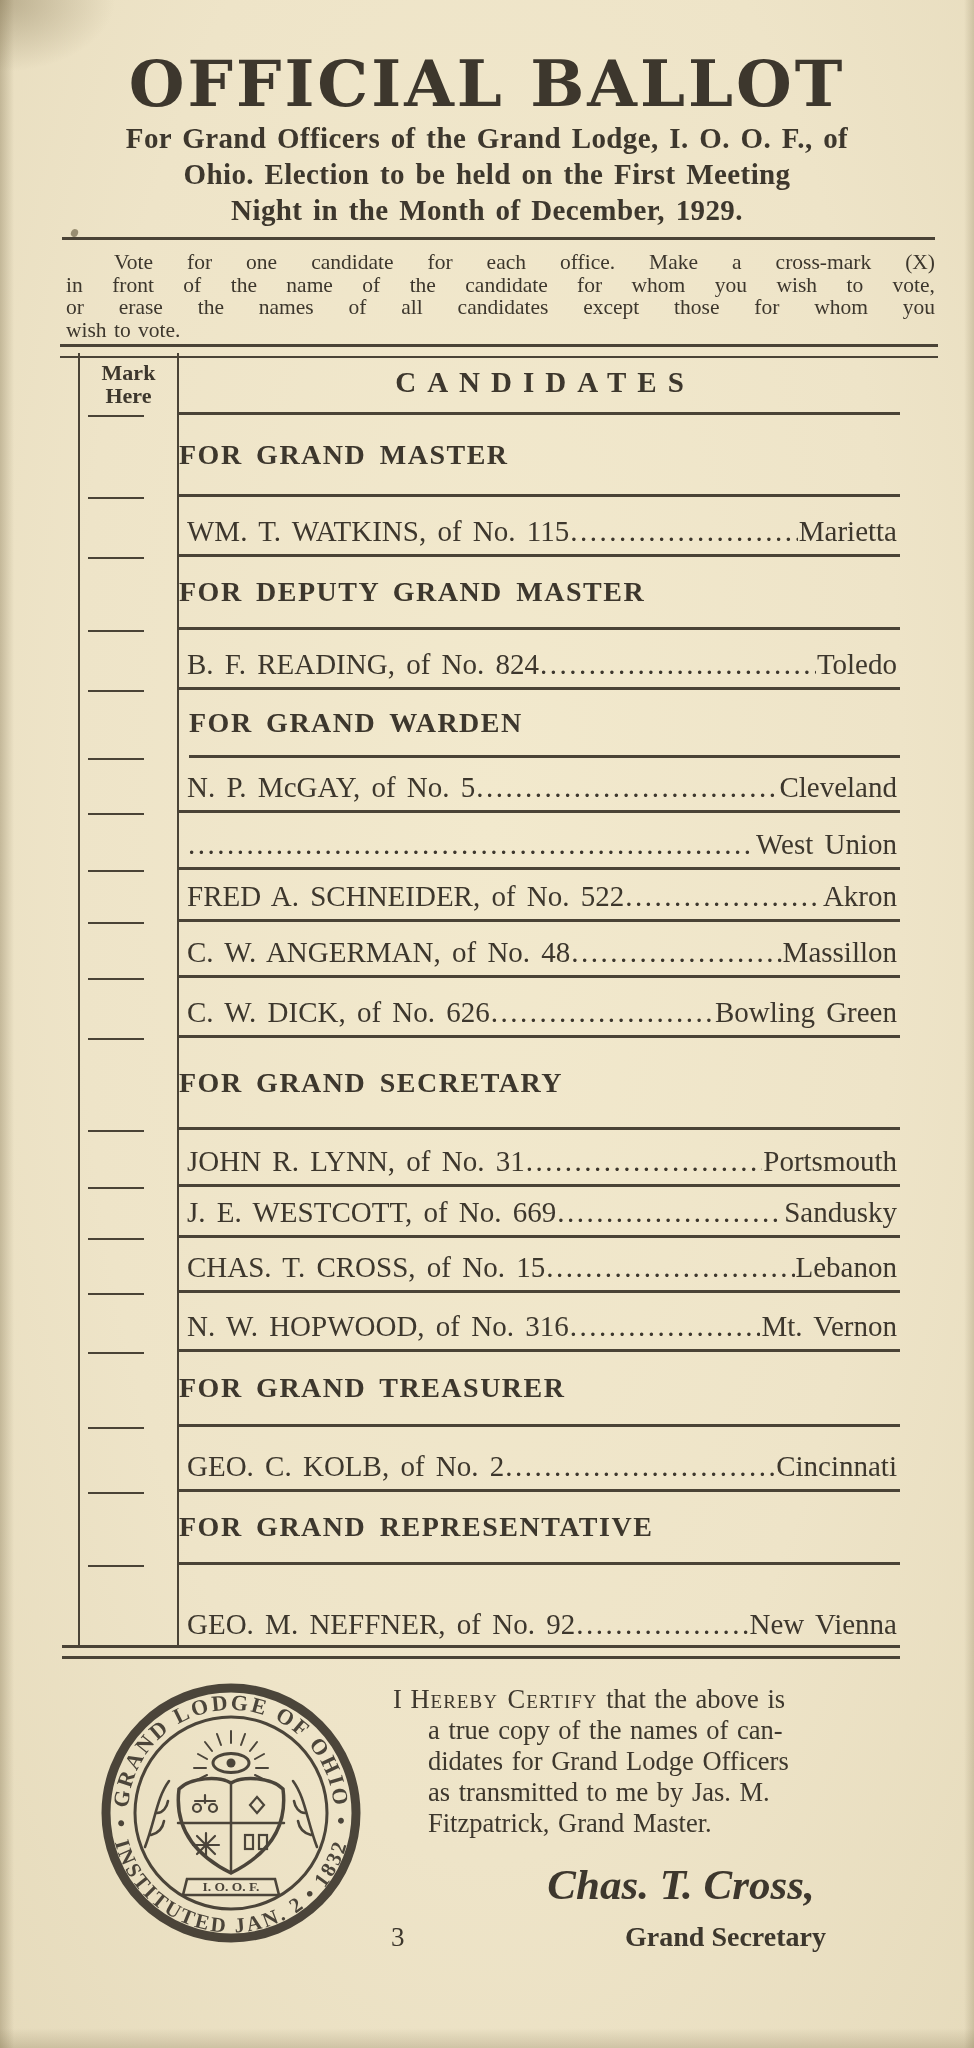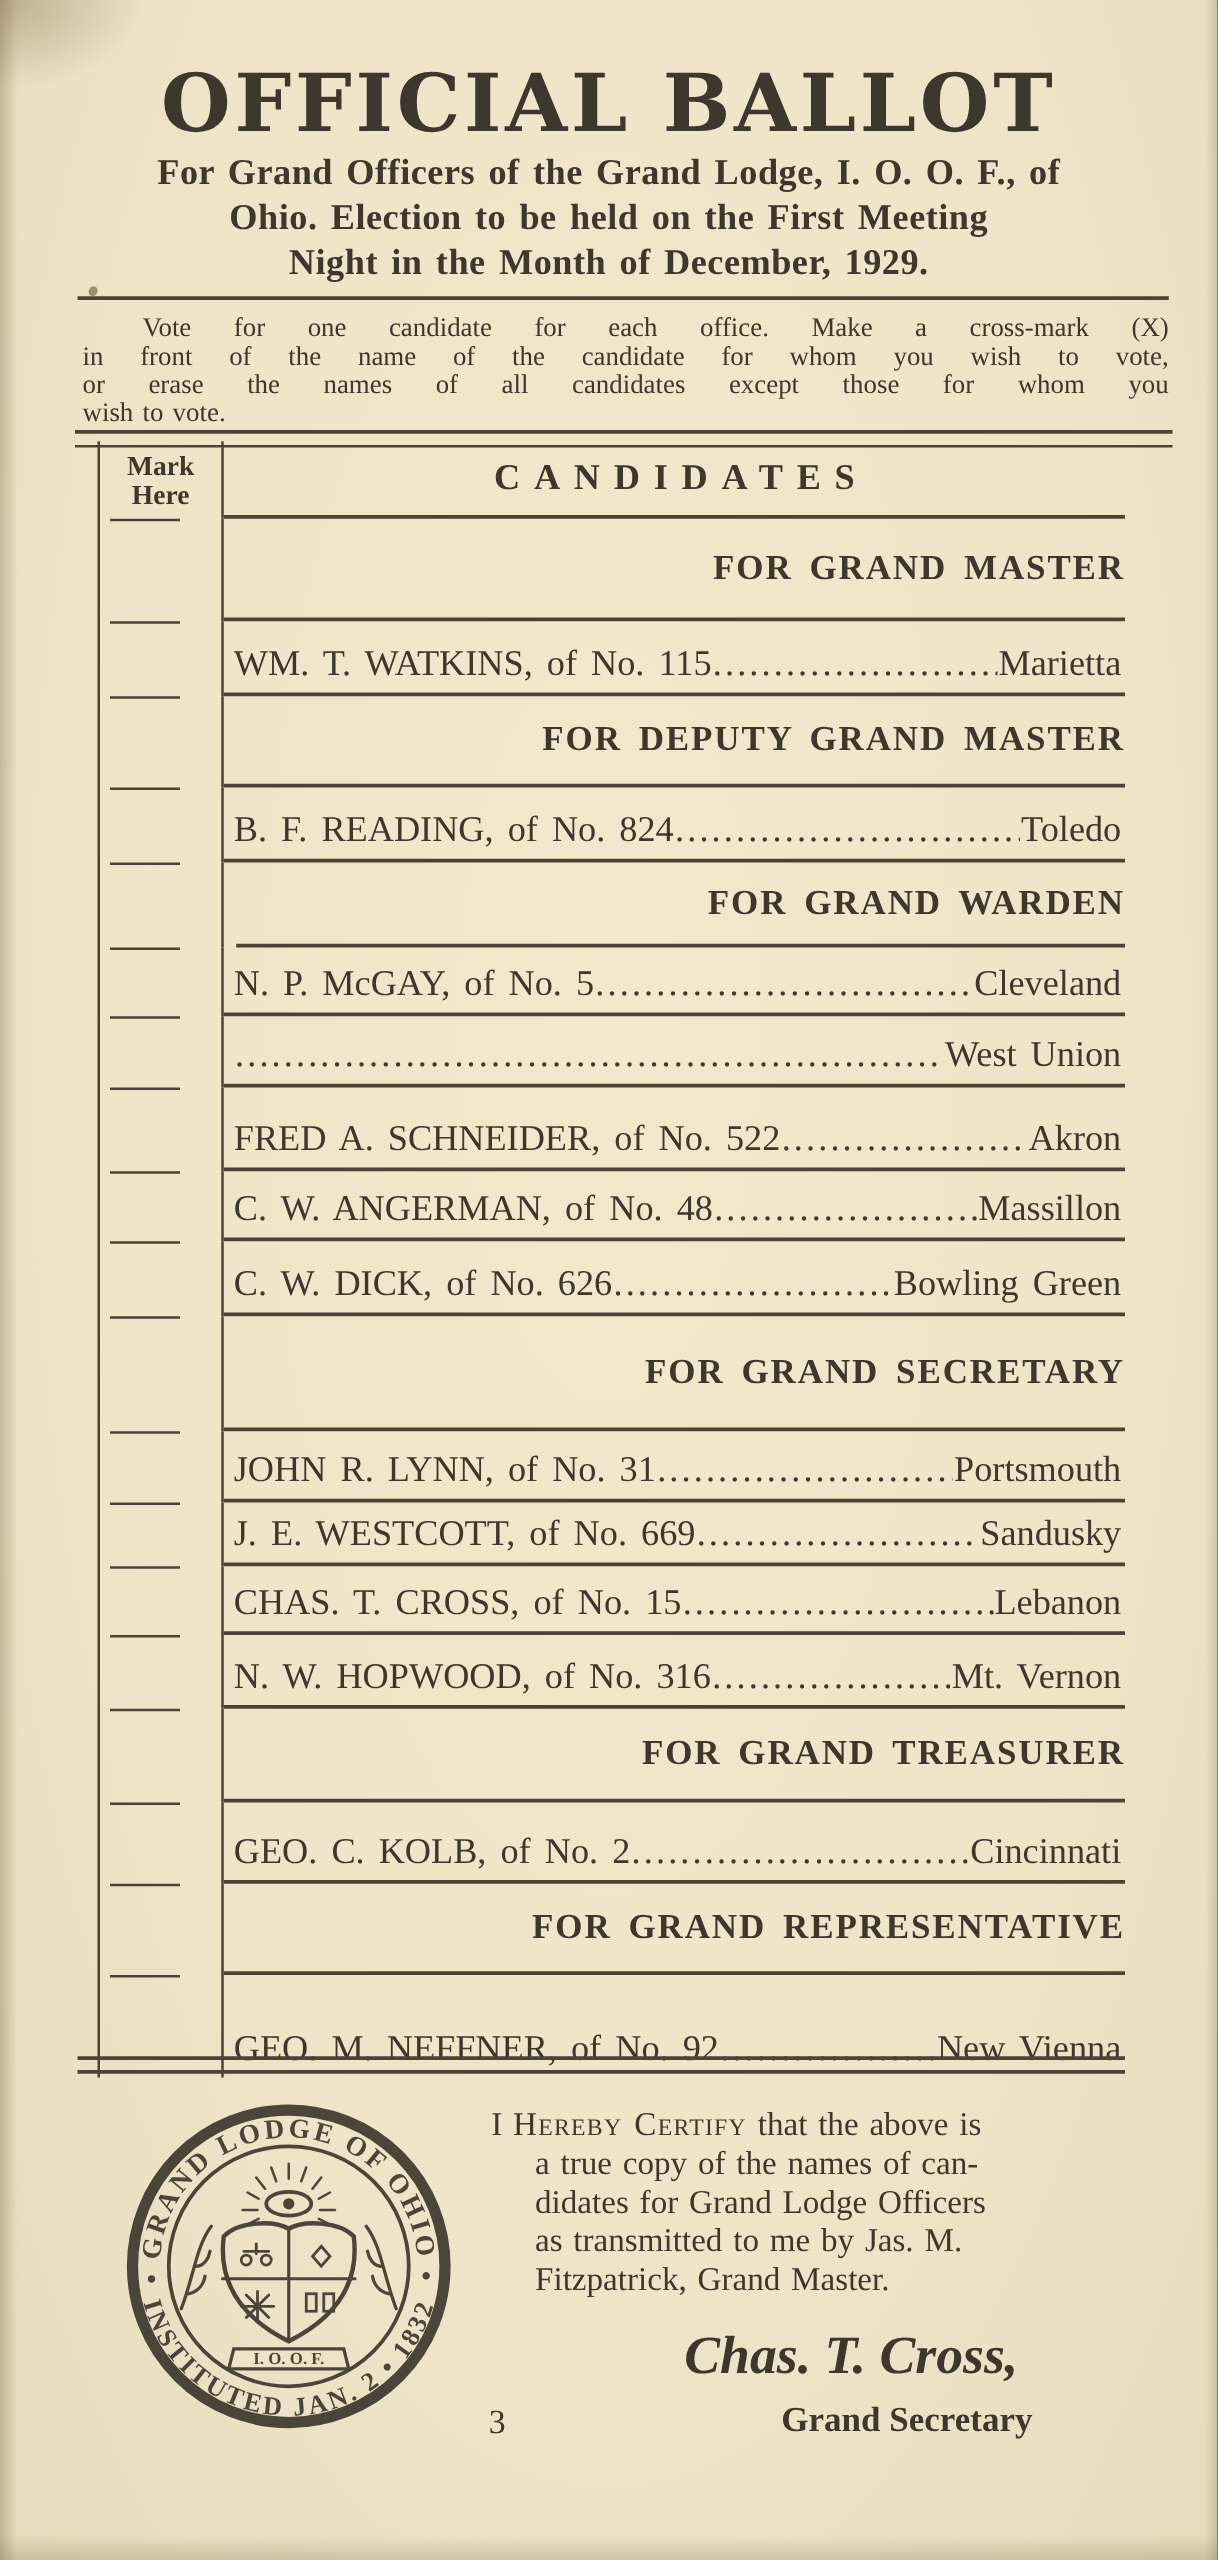--- a/index.html
+++ b/index.html
@@ -47,21 +47,21 @@
   .mark-cell::after{
     content:"";position:absolute;left:8px;bottom:-2px;height:2.5px;width:56px;background:var(--rule);
   }
   .trow.last .mark-cell::after{display:none;}
   .cand-cell{flex:1;border-bottom:3px solid var(--rule);display:flex;min-width:0;}
   .trow.last .cand-cell{border-bottom:none;}
   .mark-head{display:flex;flex-direction:column;justify-content:center;text-align:center;
     font-weight:700;font-size:22px;line-height:23px;}
   .cand-head{align-items:center;justify-content:center;
     font-weight:700;font-size:29px;letter-spacing:11px;padding-left:11px;}
-  .cand-cell.sec{align-items:center;justify-content:flex-end;}
+  .cand-cell.sec{align-items:center;justify-content:flex-start;}
   .office-title{font-weight:700;font-size:28px;letter-spacing:1.5px;word-spacing:5px;}
   .cand-cell.cand{align-items:flex-end;padding:0 3px 6px 8px;}
   .cand-line{display:flex;align-items:baseline;width:100%;font-size:29px;word-spacing:4px;}
   .cand-name,.cand-city{white-space:nowrap;}
   .dots{flex:1;overflow:hidden;white-space:nowrap;letter-spacing:2.5px;margin:0 1px;}
   .dbl-bottom{top:1645px;left:62px;width:838px;height:8px;
     border-top:3px solid var(--rule);border-bottom:3px solid var(--rule);}
 
   
   .seal{left:100px;top:1682px;width:262px;height:262px;opacity:.9;}
@@ -159,21 +159,21 @@
       </div>
       <div class="trow" style="height: 57px;">
         <div class="mark-cell"></div>
         <div class="cand-cell cand">
           <div class="cand-line">
             <span class="dots">..........................................................................................</span>
             <span class="cand-city">West Union</span>
           </div>
         </div>
       </div>
-      <div class="trow" style="height: 67px;">
+      <div class="trow" style="height: 52px;">
         <div class="mark-cell"></div>
         <div class="cand-cell cand">
           <div class="cand-line">
             <span class="cand-name">FRED A. SCHNEIDER, of No. 522</span>
             <span class="dots">..........................................................................................</span>
             <span class="cand-city">Akron</span>
           </div>
         </div>
       </div>
       <div class="trow" style="height: 56px;">

